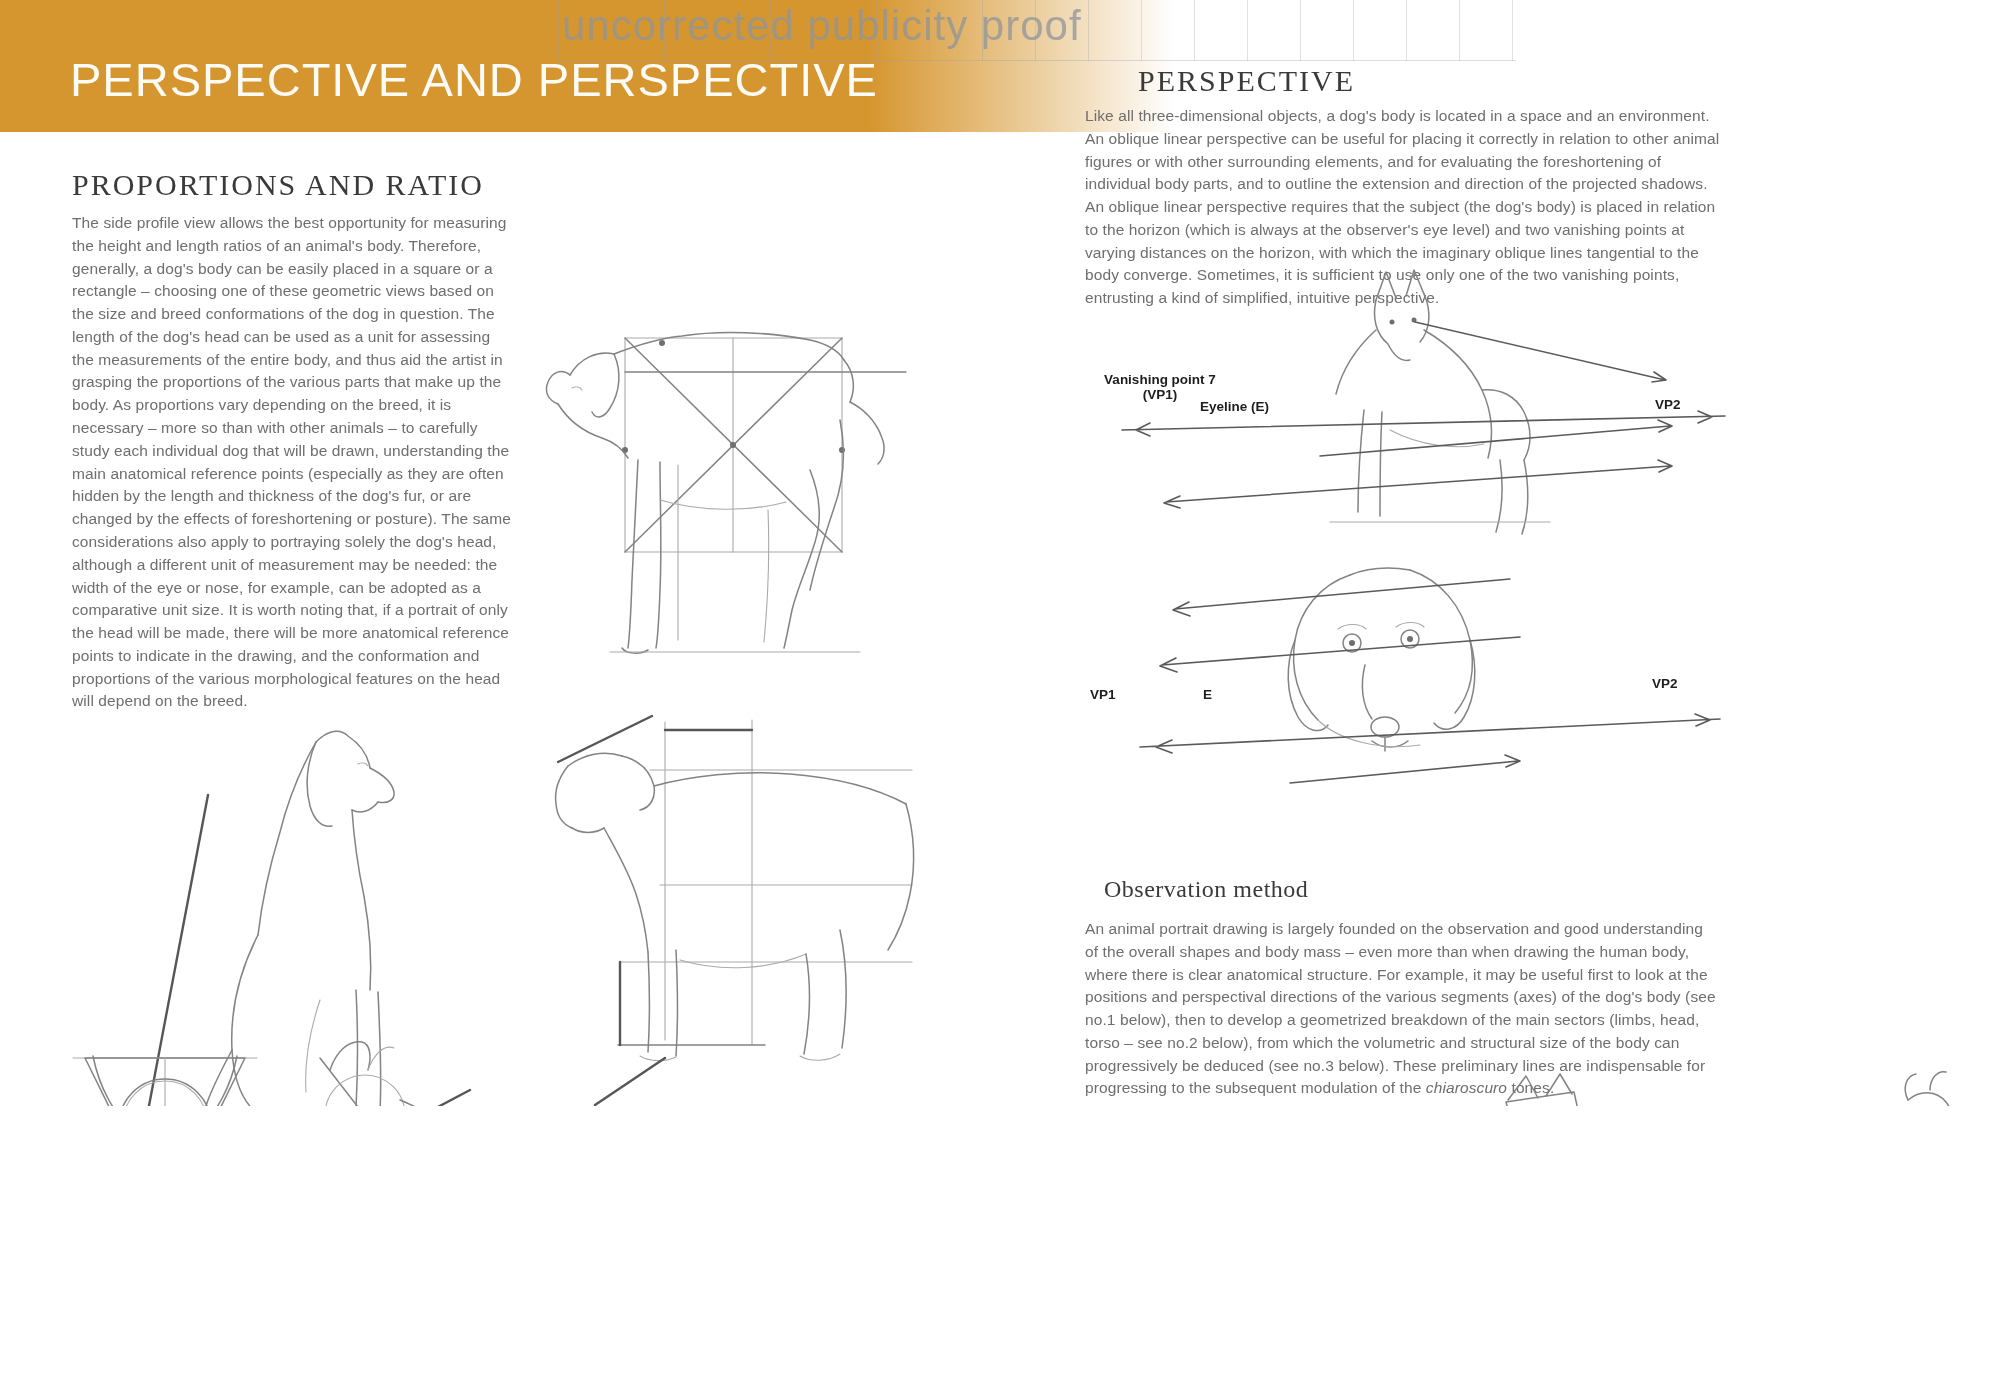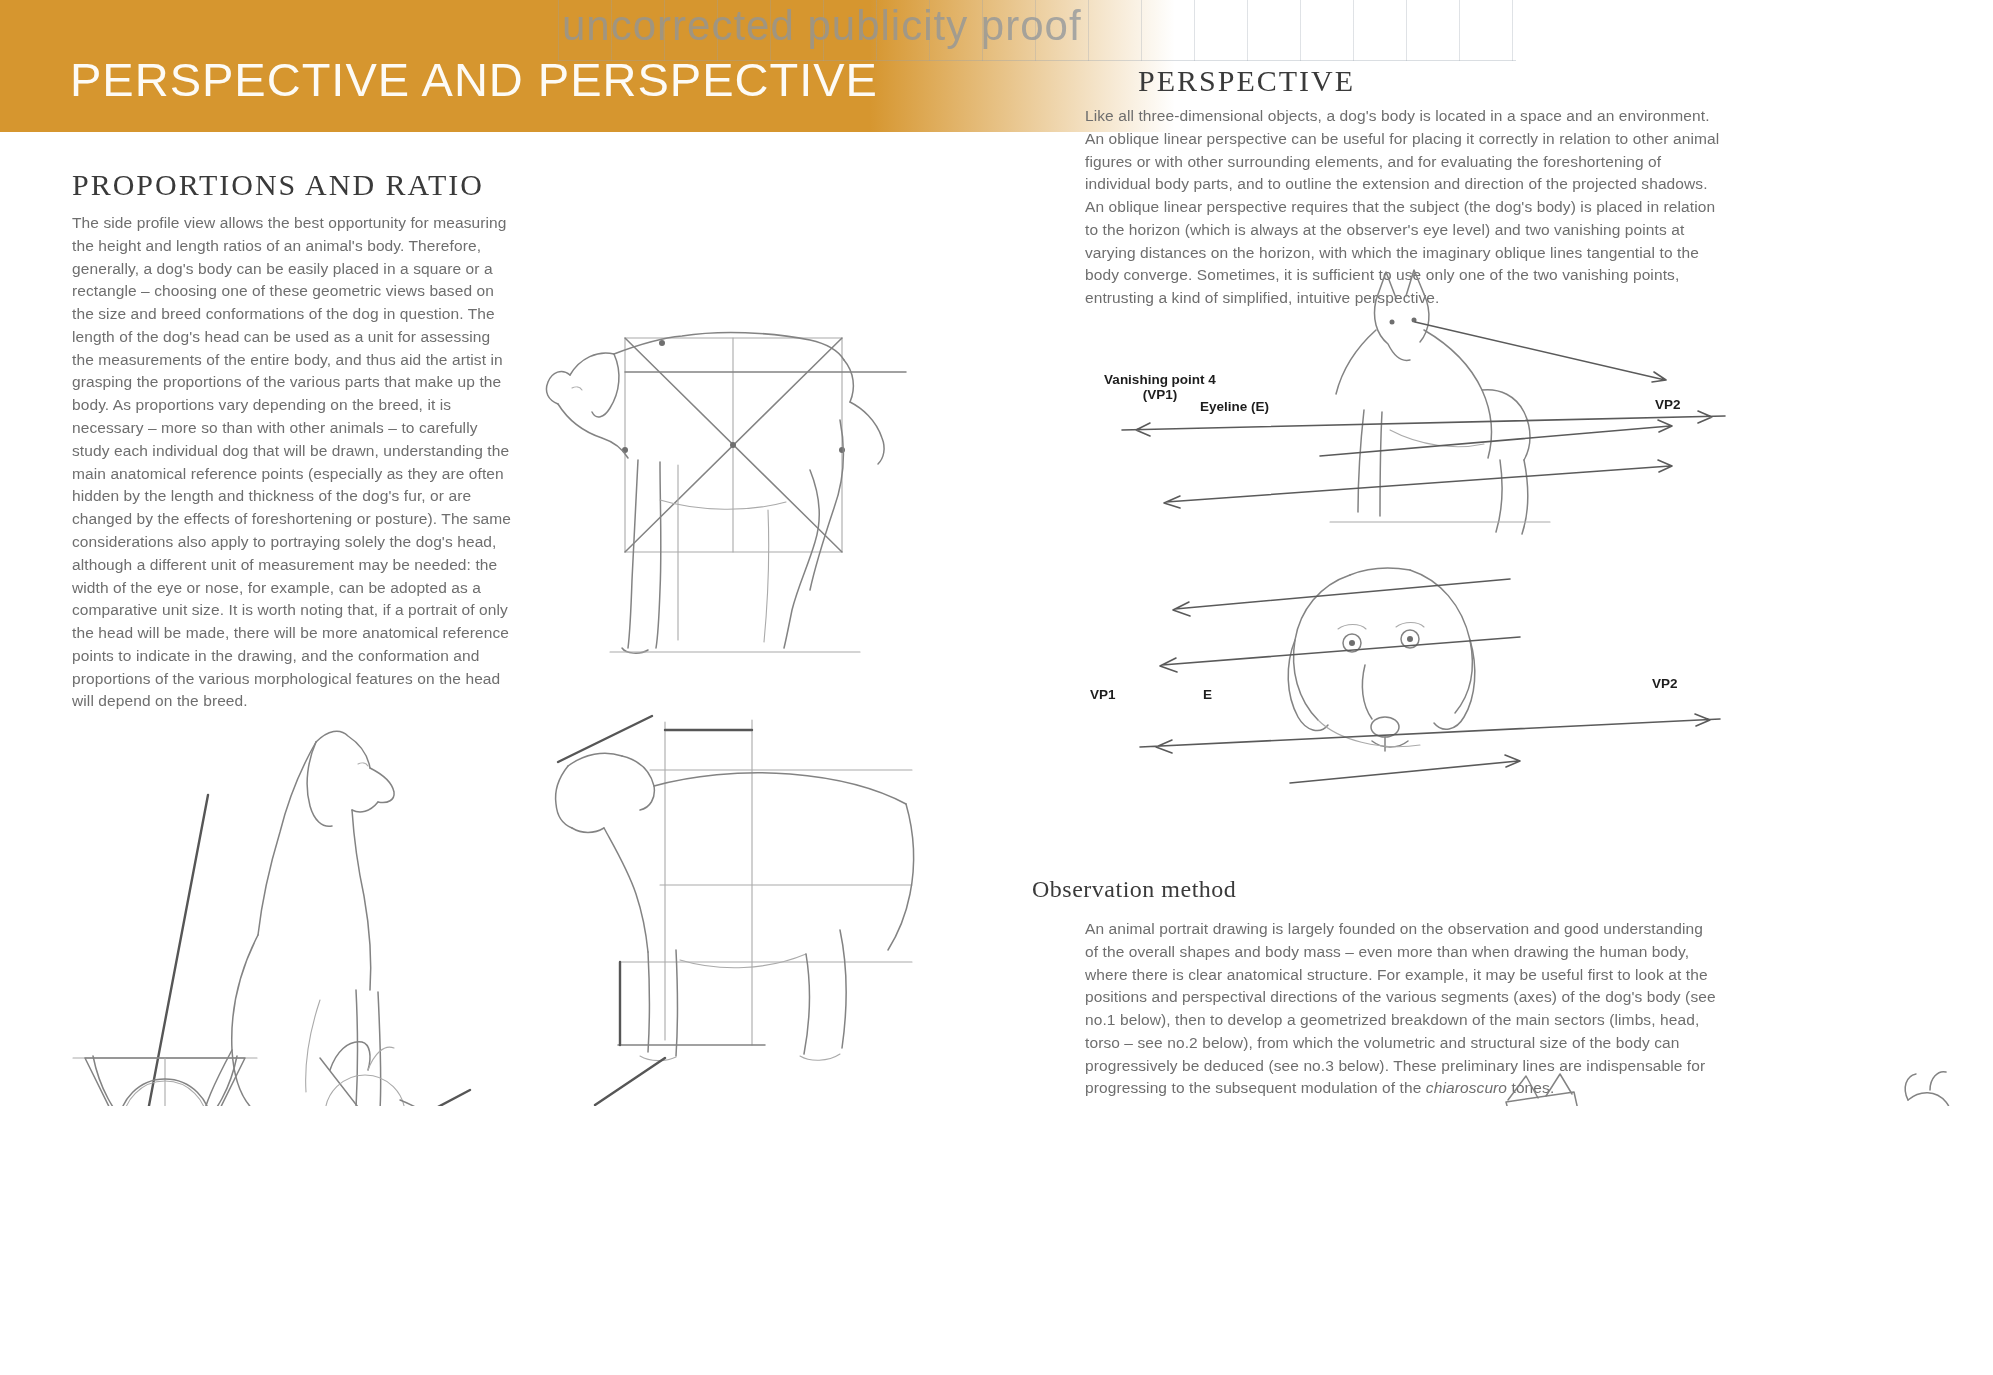--- a/index.html
+++ b/index.html
@@ -201,21 +201,21 @@
     <path class="sm" d="M284,150 C280,186 278,220 278,252 M302,152 C300,190 300,224 300,256"></path>
     <path class="sm" d="M420,200 C424,228 422,252 416,272 M444,200 C450,230 448,256 442,274"></path>
     <path class="sl" d="M310,170 C340,186 376,190 404,184"></path>
     <path class="sl" d="M250,262 H470"></path>
     <path class="sa" d="M335,62 L585,120 M574,112 L586,120 L572,122"></path>
     <path class="sa" d="M42,170 L645,156 M70,163 L56,170 L70,176 M618,151 L632,157 L618,163"></path>
     <path class="sa" d="M240,196 L590,166 M578,160 L592,166 L579,172"></path>
     <path class="sa" d="M86,242 L590,206 M100,236 L84,243 L100,248 M578,200 L592,206 L579,212"></path>
   </svg>
   <div class="diag-label" style="left:1085px;top:372px;width:150px;text-align:center;">
-    <span>Vanishing point 4</span><br>
+    <span>Vanishing point 7</span><br>
     <span>(VP1)</span>
   </div>
   <div class="diag-label" style="left:1200px;top:399px;text-align:center;">Eyeline (E)</div>
   <div class="diag-label" style="left:1655px;top:397px;">VP2</div>
 
   <svg style="left:1080px;top:555px;" width="650" height="260" viewBox="0 0 650 260">
     <path class="sm" d="M270,20 C240,30 220,55 215,85 C210,115 218,145 238,165"></path>
     <path class="sm" d="M330,15 C360,25 382,50 390,85 C396,115 390,140 375,158"></path>
     <path class="sm" d="M270,20 C290,12 312,12 330,15"></path>
     <path class="sm" d="M215,85 C205,110 206,140 218,162 C226,176 240,180 248,170"></path>
@@ -231,21 +231,21 @@
     <path class="sl" d="M238,165 C258,185 300,196 340,190"></path>
     <path class="sa" d="M430,24 L95,54 M109,47 L93,55 L110,61"></path>
     <path class="sa" d="M440,82 L82,110 M96,103 L80,111 L97,117"></path>
     <path class="sa" d="M60,192 L640,164 M92,185 L76,192 L92,198 M615,159 L630,165 L616,171"></path>
     <path class="sa" d="M210,228 L438,206 M425,200 L440,206 L426,212"></path>
   </svg>
   <div class="diag-label" style="left:1090px;top:687px;">VP1</div>
   <div class="diag-label" style="left:1203px;top:687px;">E</div>
   <div class="diag-label" style="left:1652px;top:676px;">VP2</div>
 
-  <div class="h-serif h-med" style="left:1032px;top:876px;text-align:center;">Observation method</div>
+  <div class="h-serif h-med" style="left:1104px;top:876px;text-align:center;">Observation method</div>
   <div class="body-text" style="left:1085px;top:918px;width:632px;">
     <span>An animal portrait drawing is largely founded on the observation and good understanding of the overall shapes and body mass – even more than when drawing the human body, where there is clear anatomical structure. For example, it may be useful first to look at the positions and perspectival directions of the various segments (axes) of the dog's body (see no.1 below), then to develop a geometrized breakdown of the main sectors (limbs, head, torso – see no.2 below), from which the volumetric and structural size of the body can progressively be deduced (see no.3 below). These preliminary lines are indispensable for progressing to the subsequent modulation of the </span><span class="ital">chiaroscuro</span><span> tones.</span>
   </div>
 
   <svg style="left:1090px;top:1080px;" width="340" height="255" viewBox="0 0 340 255">
     <path class="sl" d="M28,46 H332"></path>
     <path class="sd" d="M58,88 C70,62 88,50 102,46 C112,44 116,50 112,60 C106,74 114,90 132,100 C154,111 180,110 200,100 C218,92 230,78 242,66 C254,55 264,52 272,56"></path>
     <path class="sd" d="M272,56 C280,50 284,42 282,34"></path>
     <path class="sl" d="M86,112 L258,98 L262,206 L92,220 Z"></path>
     <path class="sm" d="M100,118 L122,158 L102,200 L118,248"></path>

